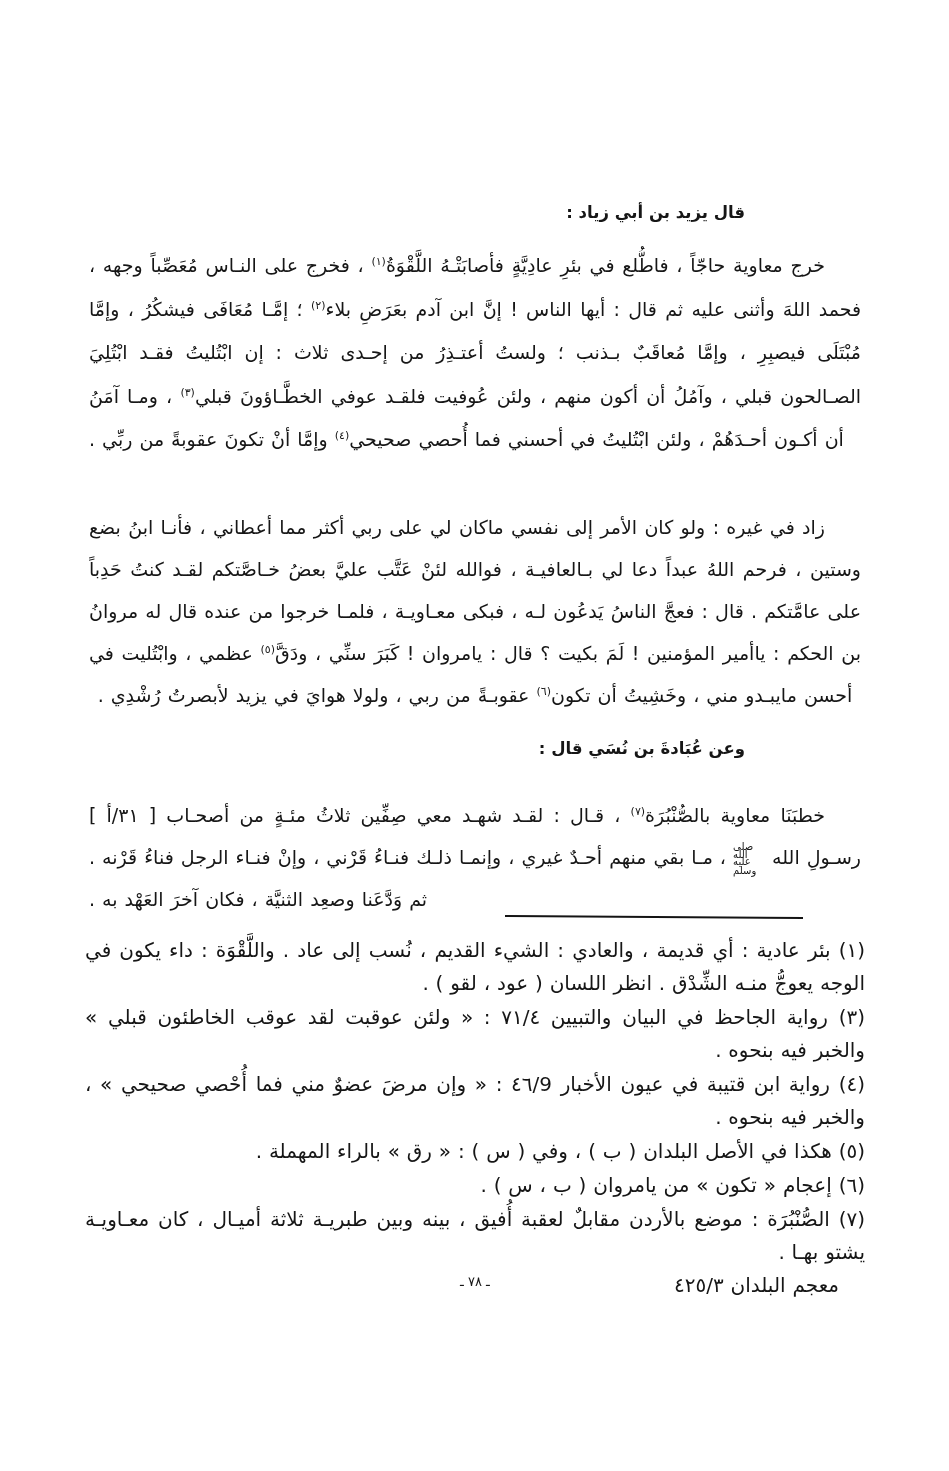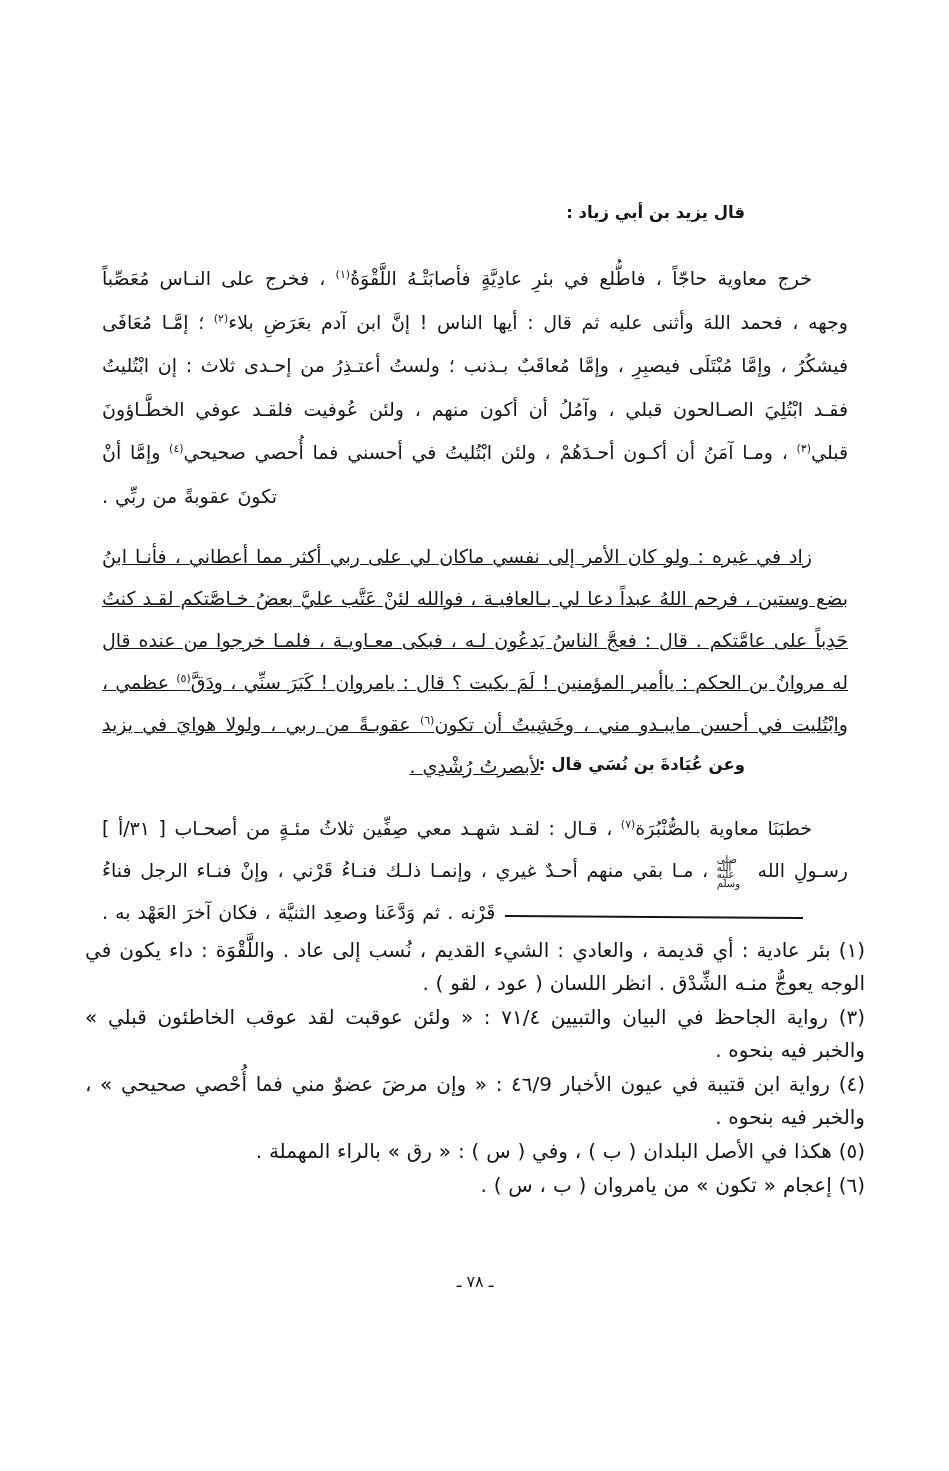--- a/index.html
+++ b/index.html
@@ -11,28 +11,28 @@
   .page{
     position:relative;width:949px;height:1039px;background:#ffffff;direction:rtl;
   }
   .sec{position:absolute;right:84px;left:85px;}
   
   .kicker{
     font-size:16.5px;font-weight:bold;margin:0;padding-right:120px;
     line-height:26px;white-space:nowrap;
   }
   #heading-1{top:200px;}
-  #heading-2{top:752px;}
+  #heading-2{top:736px;}
   
   .bodypara{
-    margin:17px;font-size:19px;text-align:justify;text-justify:inter-word;
+    margin:4px;font-size:19px;text-align:justify;text-justify:inter-word;
     text-indent:36px;word-spacing:1px;
   }
   #para-1{top:240px;line-height:43.5px;text-align-last:left;}
-  #para-2{top:518px;line-height:42px;text-align-last:center;text-decoration:underline;}
+  #para-2{top:502px;line-height:42px;text-align-last:center;}
   #para-3{top:790px;line-height:42px;text-align-last:left;}
   .fn-ref{
     font-size:11px;vertical-align:7px;line-height:0;letter-spacing:-0.5px;
   }
   
   .saw{
     display:inline-block;width:32px;font-size:10px;line-height:7.5px;
     text-align:left;vertical-align:-8px;text-indent:0;white-space:normal;
     transform:scaleY(1.05);
   }
@@ -46,21 +46,21 @@
   #footnotes{top:934px;}
   .footnote{
     font-size:20px;line-height:33px;text-align:justify;text-justify:inter-word;
     margin:0 0 1px 0;word-spacing:0.5px;
   }
   .fn-num{white-space:nowrap;}
   .fn-extra{display:block;margin-right:26px;text-align:right;}
   .fn-extra:empty{display:none;}
   
   #page-number{
-    top:1270px;text-align:center;font-size:16px;letter-spacing:2px;
+    top:1270px;text-align:center;font-size:13px;letter-spacing:2px;
     line-height:24px;
   }
 </style>
 </head>
 <body>
 
 <div class="page">
 
   <h3 class="sec kicker" id="heading-1">قال يزيد بن أبي زياد :</h3>
 
@@ -97,17 +97,21 @@
       <div class="footnote">
         <span class="fn-num">(٥)</span><span class="fn-sep-space"> </span><span class="fn-text">هكذا في الأصل البلدان ( ب ) ، وفي ( س ) : « رق » بالراء المهملة .</span>
         
       </div>
 
       <div class="footnote">
         <span class="fn-num">(٦)</span><span class="fn-sep-space"> </span><span class="fn-text">إعجام « تكون » من يامروان ( ب ، س ) .</span>
         
       </div>
 
+      <div class="footnote">
+        <span class="fn-num">(٧)</span><span class="fn-sep-space"> </span><span class="fn-text">الصُّنْبُرَة : موضع بالأردن مقابلٌ لعقبة أُفيق ، بينه وبين طبريـة ثلاثة أميـال ، كان معـاويـة يشتو بهـا .</span>
+        <span class="fn-extra">معجم البلدان ٤٢٥/٣</span>
+      </div>
     </section>
 
   <div class="sec" id="page-number">ـ ٧٨ ـ</div>
 
 </div>
 
 </body></html>

